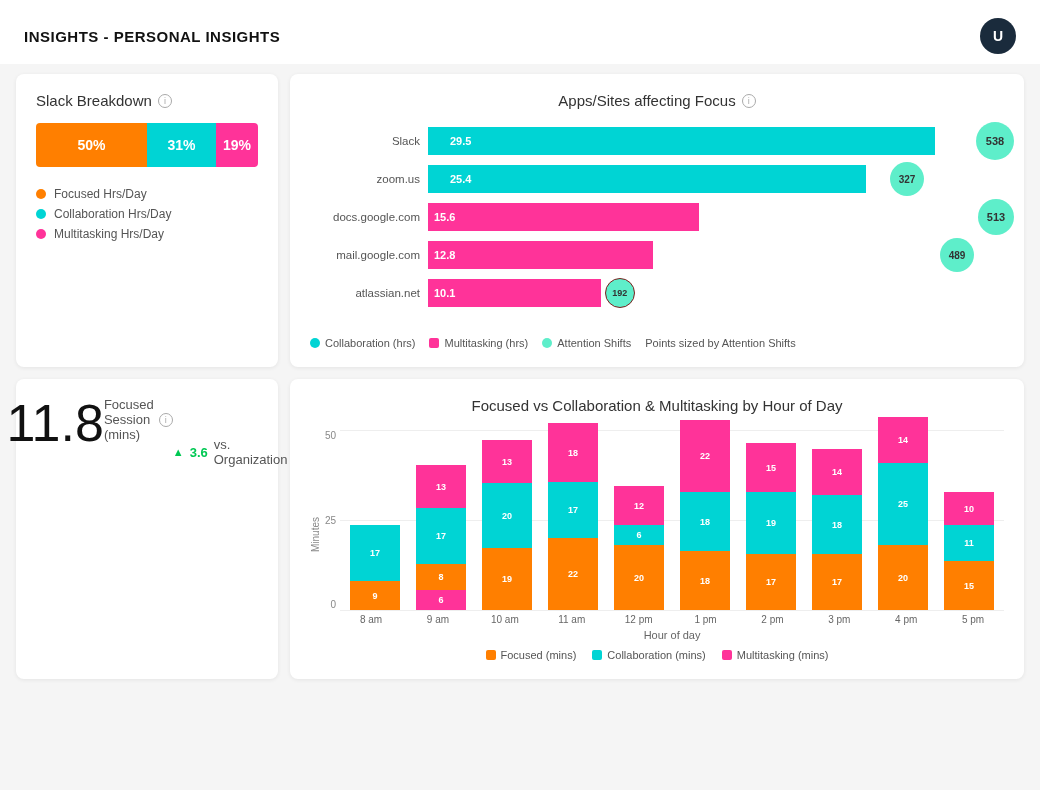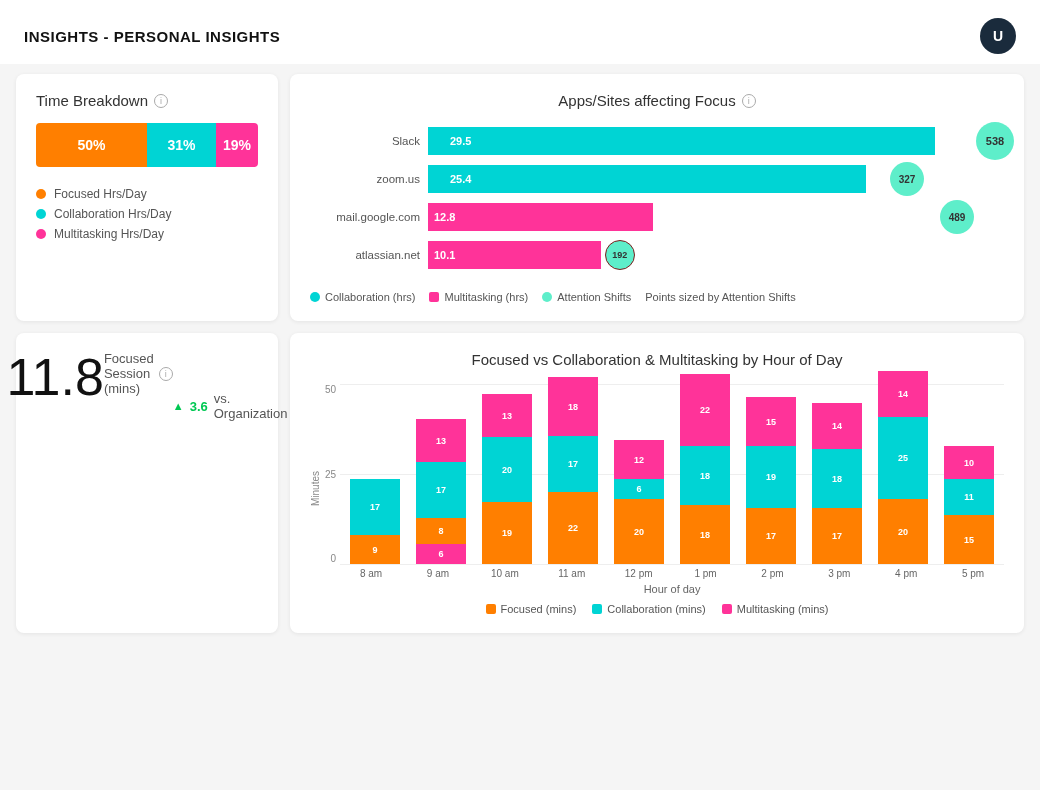--- a/index.html
+++ b/index.html
@@ -155,21 +155,21 @@
       align-items: center;
       padding: 0 6px;
       font-size: 11px;
       font-weight: 700;
       color: #fff;
     }
     .apps-legend {
       display: flex;
       align-items: center;
       gap: 14px;
-      margin-top: 22px;
+      margin-top: 30px;
       font-size: 11px;
       color: #555;
       flex-wrap: wrap;
     }
     .apps-legend-item {
       display: flex;
       align-items: center;
       gap: 5px;
     }
     .legend-circle {
@@ -255,21 +255,21 @@
   <span class="header-title">INSIGHTS - PERSONAL INSIGHTS</span>
   <div class="avatar">U</div>
 </div>
 
 <div class="main-content">
 
   <div class="row">
 
     <div class="card card-sm">
       <div class="card-title">
-        <span>Time Breakdown</span>
+        <span>Slack Breakdown</span>
         <span class="info-icon">i</span>
       </div>
       <div class="pie-bar">
         <div class="pie-bar-seg" style="background:#ff7f00;width:50%">50%</div>
         <div class="pie-bar-seg" style="background:#00d4d4;width:31%">31%</div>
         <div class="pie-bar-seg" style="background:#ff3399;width:19%">19%</div>
       </div>
       <div class="legend">
         <div class="legend-item">
           <div class="legend-dot" style="background:#ff7f00"></div>
@@ -303,20 +303,27 @@
 
         <div class="app-row">
           <div class="app-label">zoom.us</div>
           <div class="app-bars" style="position:relative">
             <div class="bar-collab" style="width:76%">25.4</div>
             <div style="position:absolute;right:80px;top:50%;transform:translateY(-50%);width:34px;height:34px;border-radius:50%;background:#5eeeca;display:flex;align-items:center;justify-content:center;font-size:10px;font-weight:700;color:#333;">327</div>
             <div style="position:absolute;right:-10px;top:50%;transform:translateY(-50%);width:36px;height:36px;border-radius:50%;background:#5eeeca;display:flex;align-items:center;justify-content:center;font-size:11px;font-weight:700;color:#333;opacity:0">327</div>
           </div>
         </div>
 
+        <div class="app-row">
+          <div class="app-label">docs.google.com</div>
+          <div class="app-bars" style="position:relative">
+            <div class="bar-multi" style="width:47%">15.6</div>
+            <div style="position:absolute;right:-10px;top:50%;transform:translateY(-50%);width:36px;height:36px;border-radius:50%;background:#5eeeca;display:flex;align-items:center;justify-content:center;font-size:11px;font-weight:700;color:#333;">513</div>
+          </div>
+        </div>
 
         <div class="app-row">
           <div class="app-label">mail.google.com</div>
           <div class="app-bars" style="position:relative">
             <div class="bar-multi" style="width:39%">12.8</div>
             <div style="position:absolute;right:30px;top:50%;transform:translateY(-50%);width:34px;height:34px;border-radius:50%;background:#5eeeca;display:flex;align-items:center;justify-content:center;font-size:10px;font-weight:700;color:#333;">489</div>
           </div>
         </div>
 
         <div class="app-row">

